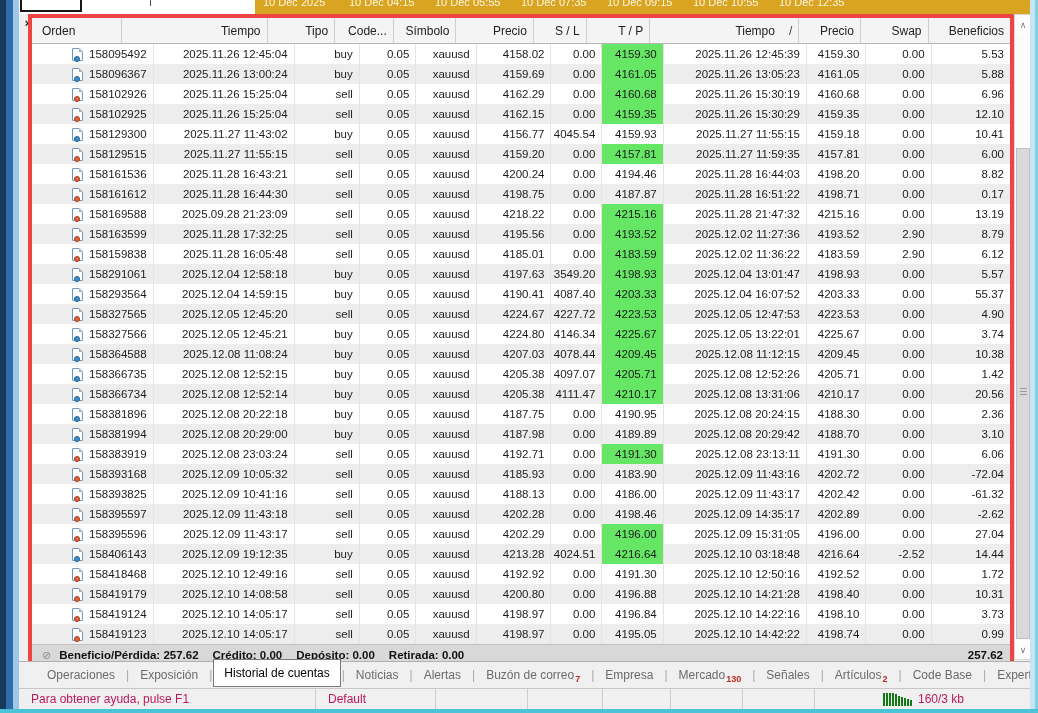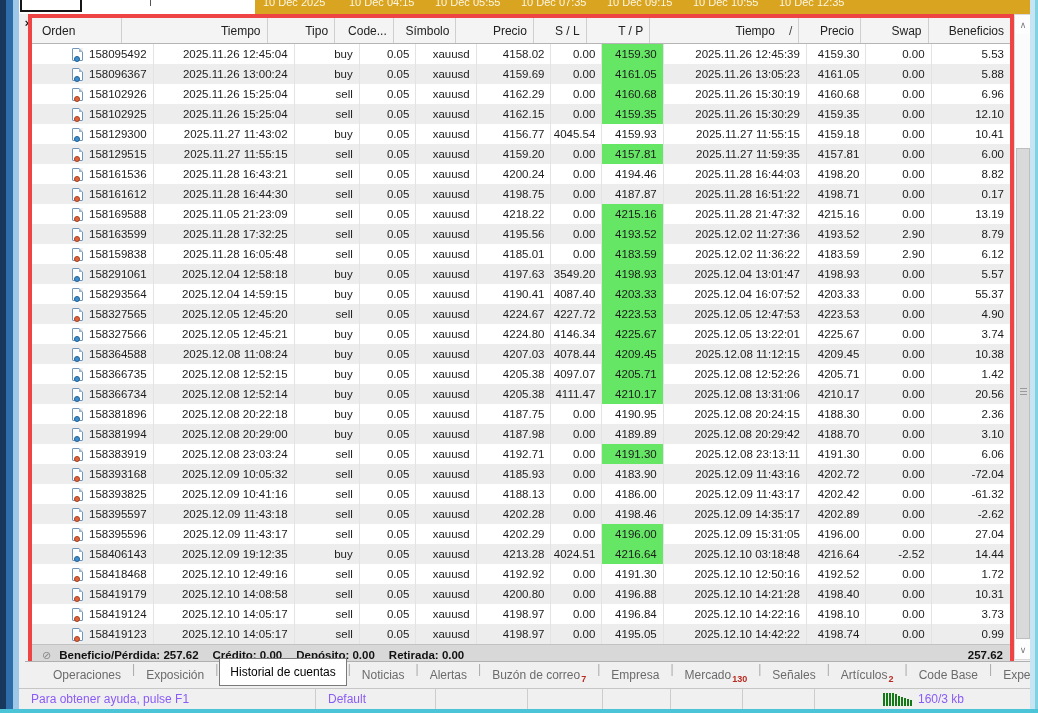--- a/index.html
+++ b/index.html
@@ -61,33 +61,33 @@
   
   .vscroll{position:absolute;left:995px;top:0;width:18px;height:646px;background:#fbfbfb;border:1px solid #d9d9d9;box-sizing:border-box;}
   .varrow{position:absolute;left:0;width:16px;height:19px;color:#7a7a7a;font-size:9px;display:flex;align-items:center;justify-content:center;background:#fdfdfd;}
   .varrow.up{top:0;}
   .varrow.down{bottom:0;}
   .vthumb{position:absolute;left:1px;top:133px;width:14px;height:491px;background:#d9d9d9;border:1px solid #bfbfbf;box-sizing:border-box;}
   .vthumb .grip{position:absolute;left:3px;top:50%;margin-top:-3px;width:7px;height:1px;background:#9a9a9a;
                 box-shadow:0 3px 0 #9a9a9a,0 -3px 0 #9a9a9a;}
 
   
-  .tabs{position:absolute;left:25px;top:661px;width:1011px;height:27px;background:#f0f0f0;border-top:1px solid #b0b0b0;
-        display:flex;align-items:flex-start;font-size:12px;color:#6b6b6b;padding-left:18px;box-sizing:border-box;overflow:visible;z-index:4;}
+  .tabs{position:absolute;left:19px;top:661px;width:1011px;height:27px;background:#f0f0f0;border-top:1px solid #b0b0b0;
+        display:flex;align-items:center;font-size:12px;color:#6b6b6b;padding-left:18px;box-sizing:border-box;overflow:visible;z-index:4;}
   .tab{padding:0 10px;white-space:nowrap;cursor:default;display:flex;align-items:center;height:100%;}
   .tab .badge{font-size:9px;font-weight:bold;color:var(--badge,#b92a21);position:relative;top:4px;margin-left:1px;}
   .tab.active{background:#fff;border:1px solid #7a7a7a;color:#000;height:26px;margin-top:-4px;z-index:5;}
   .tabsep{color:#aaa;margin:0 1px;}
   .side-tab{position:absolute;left:0px;top:624px;width:16px;height:60px;background:#f0f0f0;border:1px solid #b0b0b0;
             box-sizing:border-box;display:flex;align-items:center;justify-content:center;z-index:5;}
   .side-tab span{writing-mode:vertical-rl;transform:rotate(180deg);font-size:11px;color:#333;}
 
   
   .status{position:absolute;left:19px;top:688px;width:1011px;height:21px;background:#f0f0f0;border-top:1px solid #c6c6c6;
-          display:flex;align-items:stretch;font-size:12px;color:#8b5cf6;box-sizing:border-box;z-index:4;}
+          display:flex;align-items:stretch;font-size:12px;color:#be185d;box-sizing:border-box;z-index:4;}
   .scell{display:flex;align-items:center;border-right:1px solid #cdcdcd;box-sizing:border-box;padding-left:12px;white-space:nowrap;}
   .s0{width:297px}.s1{width:120px}.s2{width:92px}.s3{width:75px}.s4{width:68px}.s5{width:72px}.s6{width:72px}
   .snet{flex:1;border-right:none;display:flex;align-items:center;gap:6px;padding-left:68px;}
   .meter{display:flex;align-items:flex-end;gap:1px;height:13px;}
   .meter i{display:block;width:2px;background:var(--net,#157a15);}
   .grip{position:absolute;right:1px;bottom:1px;width:15px;height:15px;
         background:repeating-linear-gradient(135deg,transparent 0 3px,#a8bcc9 3px 4px,transparent 4px 6px);cursor:nwse-resize;}
 </style>
 </head>
 <body>
@@ -269,21 +269,21 @@
     <div class="cell c8">2025.11.28 16:51:22</div>
     <div class="cell c9">4198.71</div>
     <div class="cell c10">0.00</div>
     <div class="cell c11">0.17</div>
   </div>
         <div class="row">
     <div class="cell first c0">
       <span class="doc sell"></span>
       <span>158169588</span>
     </div>
-    <div class="cell c1">2025.11.05 21:23:09</div>
+    <div class="cell c1">2025.09.28 21:23:09</div>
     <div class="cell c2">sell</div>
     <div class="cell c3">0.05</div>
     <div class="cell c4">xauusd</div>
     <div class="cell c5">4218.22</div>
     <div class="cell c6">0.00</div>
     <div class="cell c7 hit">4215.16</div>
     <div class="cell c8">2025.11.28 21:47:32</div>
     <div class="cell c9">4215.16</div>
     <div class="cell c10">0.00</div>
     <div class="cell c11">13.19</div>

